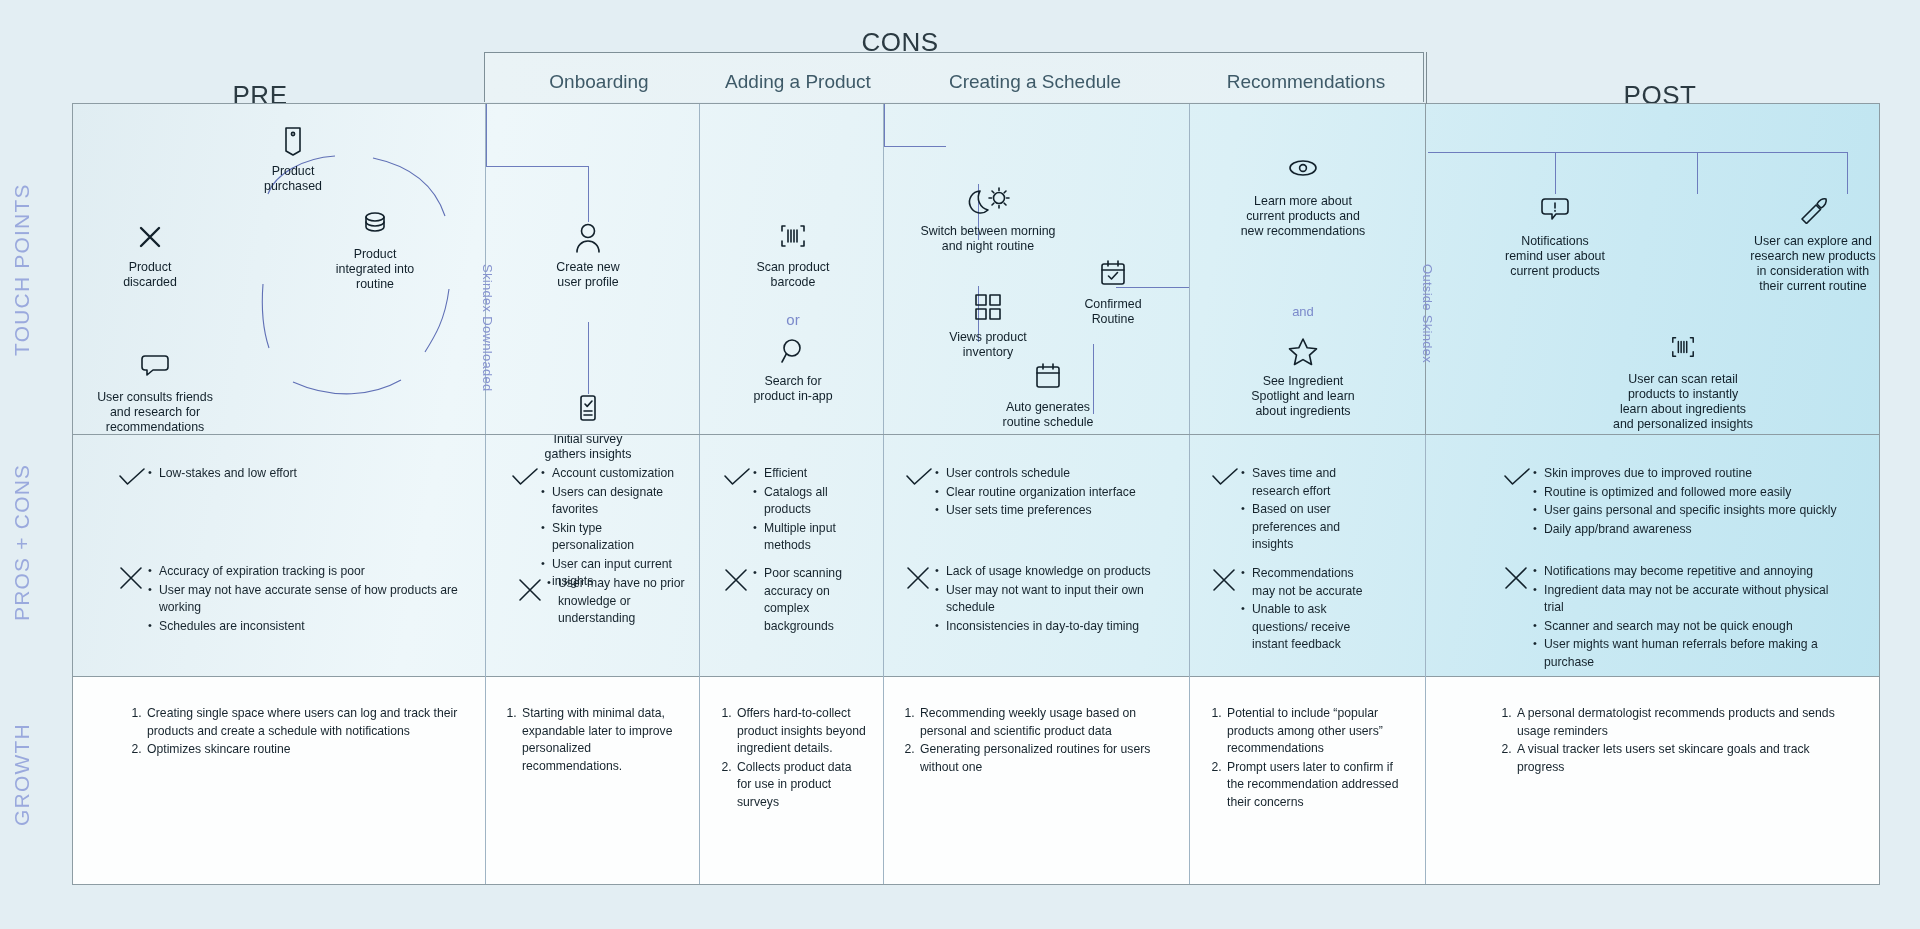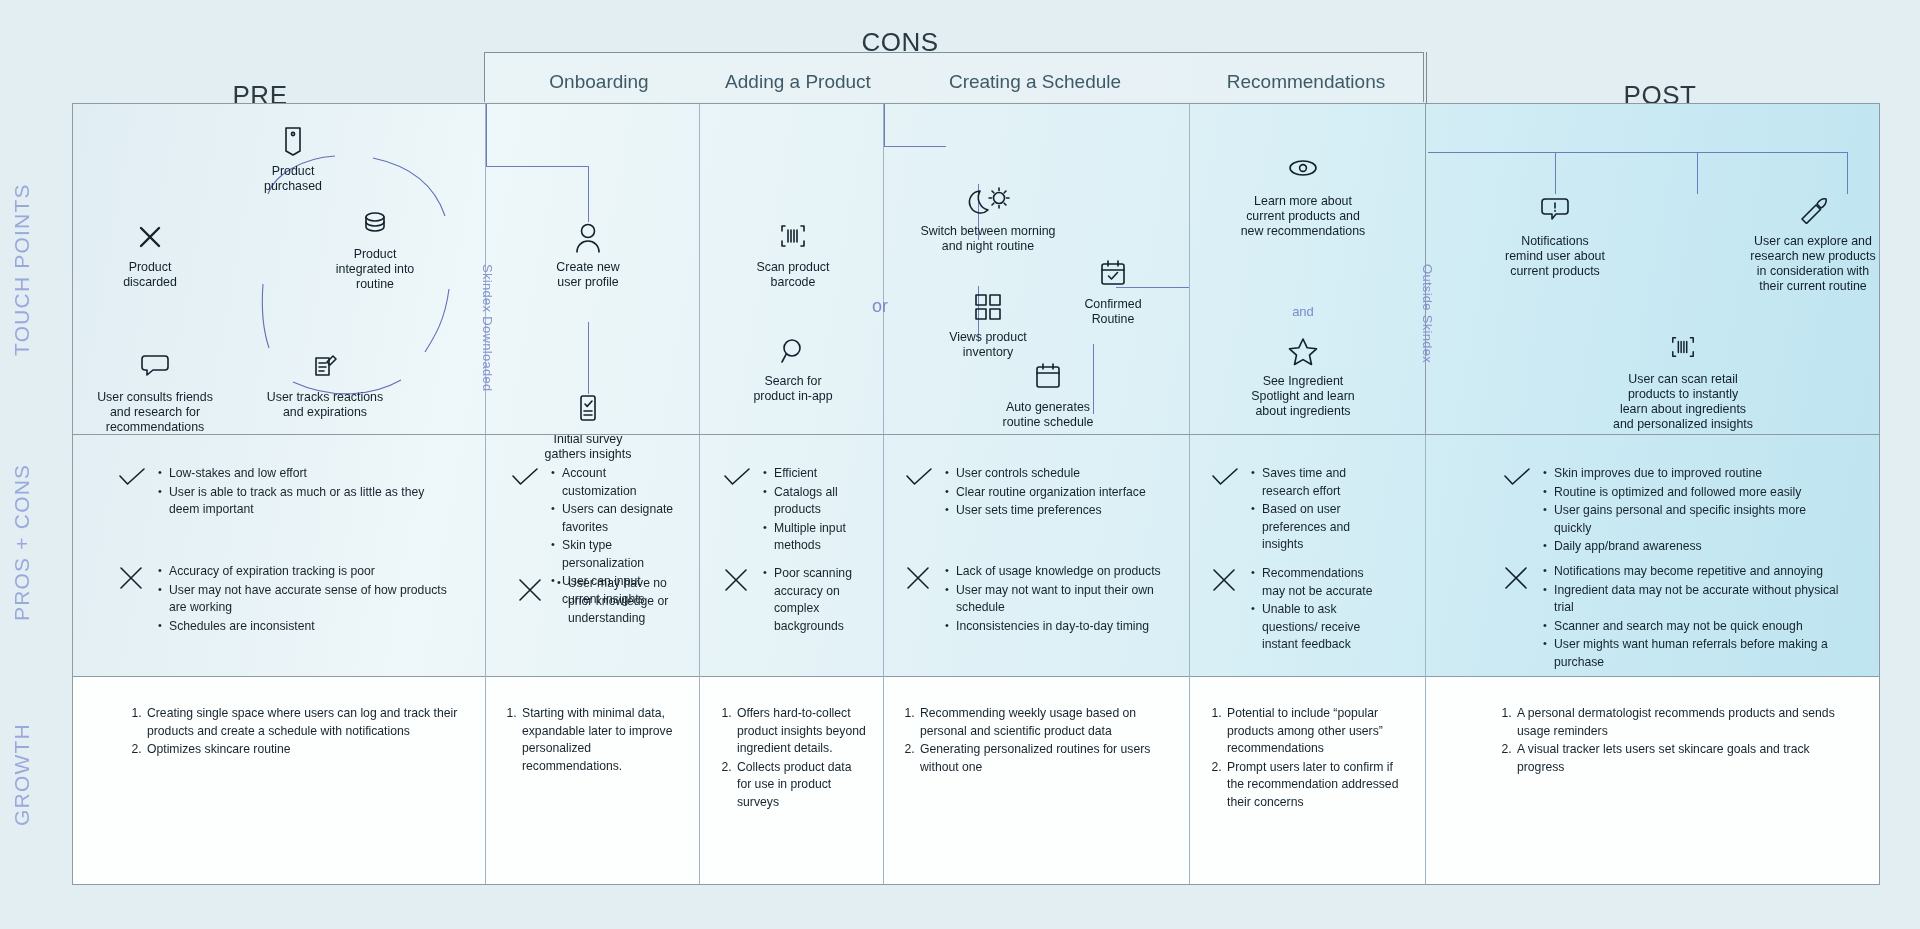--- a/index.html
+++ b/index.html
@@ -71,21 +71,21 @@
   .stroke { fill:none; stroke:#12212b; stroke-width:1.6; stroke-linecap:round; stroke-linejoin:round; }
   .thin { stroke:#5f6fb5; stroke-width:1.1; fill:none; }
 
   
   .divider-label {
     position: absolute; color: #8693cf; font-size: 13px;
     writing-mode: vertical-rl; letter-spacing:.3px;
   }
 
   
-  .pc-block { position: absolute; display: flex; gap: 10px; }
+  .pc-block { position: absolute; display: flex; }
   .pc-mark { width: 30px; flex: 0 0 30px; padding-top: 2px; }
   .pc-list { font-size: 12.2px; color:#16242d; line-height: 17.5px; }
   .pc-list li { list-style: none; position: relative; padding-left: 11px; margin-bottom:1px; }
   .pc-list li:before { content:"\2022"; position:absolute; left:0; top:-1px; font-size:11px; }
 
   
   .gr-block { position:absolute; font-size:12.2px; color:#16242d; line-height:17.5px; }
   .gr-block ol { margin-left: 17px; }
   .gr-block li { margin-bottom: 1px; padding-left:2px; }
 
@@ -152,31 +152,20 @@
               <ellipse class="stroke" cx="15" cy="8" rx="9" ry="4"></ellipse>
               <path class="stroke" d="M6 8v10c0 2.2 4 4 9 4s9-1.8 9-4V8"></path>
               <path class="stroke" d="M6 13c0 2.2 4 4 9 4s9-1.8 9-4"></path>
             </svg>
         </span>
         <span class="cap" style="white-space:pre-line">Product
 integrated into
 routine</span>
       </div>
 
-      <div class="tp" style="left:157px;top:248px">
-        <span class="ico">
-          <svg width="28" height="28" viewBox="0 0 28 28">
-              <path class="stroke" d="M5 6h13v17H5z"></path>
-              <path class="stroke" d="M8 11h7M8 15h7M8 19h5"></path>
-              <path class="stroke" d="M16 10l6-6 3 3-6 6z"></path>
-            </svg>
-        </span>
-        <span class="cap" style="white-space:pre-line">User tracks reactions
-and expirations</span>
-      </div>
 
       <div class="tp" style="left:-13px;top:248px">
         <span class="ico">
           <svg width="30" height="26" viewBox="0 0 30 26">
               <path class="stroke" d="M5 4h20a3 3 0 0 1 3 3v8a3 3 0 0 1-3 3H13l-6 5v-5H5a3 3 0 0 1-3-3V7a3 3 0 0 1 3-3z"></path>
             </svg>
         </span>
         <span class="cap" style="white-space:pre-line">User consults friends
 and research for
 recommendations</span>
@@ -224,21 +213,21 @@
         <span class="ico">
           <svg width="30" height="28" viewBox="0 0 30 28">
               <path class="stroke" d="M7 4H4v5M23 4h3v5M7 24H4v-5M23 24h3v-5"></path>
               <path class="stroke" d="M10 8v12M13 8v12M16 8v12M19 8v12"></path>
             </svg>
         </span>
         <span class="cap" style="white-space:pre-line">Scan product
 barcode</span>
       </div>
 
-      <div style="position:absolute;left:625px;top:192px;width:190px;text-align:right;color:#7b8acb;font-size:18px">or</div>
+      <div style="position:absolute;left:625px;top:207px;width:190px;text-align:center;color:#7b8acb;font-size:15px">or</div>
 
       <div class="tp" style="left:625px;top:232px">
         <span class="ico">
           <svg width="28" height="30" viewBox="0 0 28 30">
               <circle class="stroke" cx="13" cy="12" r="8"></circle>
               <path class="stroke" d="M7.2 18.2L3 26"></path>
             </svg>
         </span>
         <span class="cap" style="white-space:pre-line">Search for
 product in-app</span>
@@ -377,21 +366,20 @@
       <div class="vsep" style="left:1352px;height:243px"></div>
 
       <div class="pc-block" style="left:45px;top:30px;width:330px">
         <span class="pc-mark">
           <svg width="28" height="22" viewBox="0 0 28 22">
               <path class="stroke" d="M2 9l7.5 8L26 2"></path>
             </svg>
         </span>
         <ul class="pc-list">
           <li>Low-stakes and low effort</li>
-          <li>User is able to track as much or as little as they deem important</li>
         </ul>
       </div>
 
       <div class="pc-block" style="left:45px;top:128px;width:340px">
         <span class="pc-mark">
           <svg width="26" height="26" viewBox="0 0 26 26">
               <path class="stroke" d="M3 3l20 20M23 3L3 23"></path>
             </svg>
         </span>
         <ul class="pc-list">

